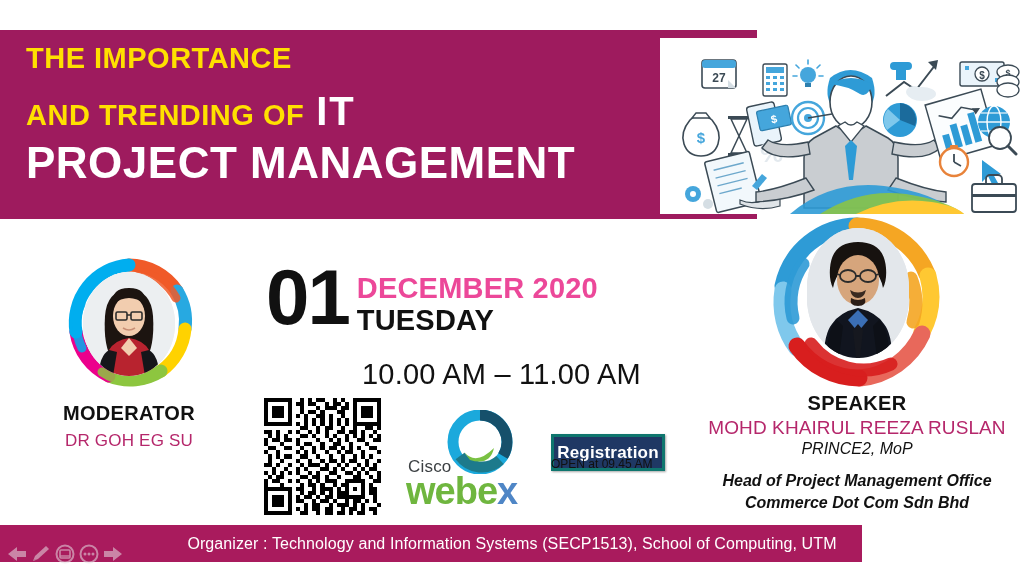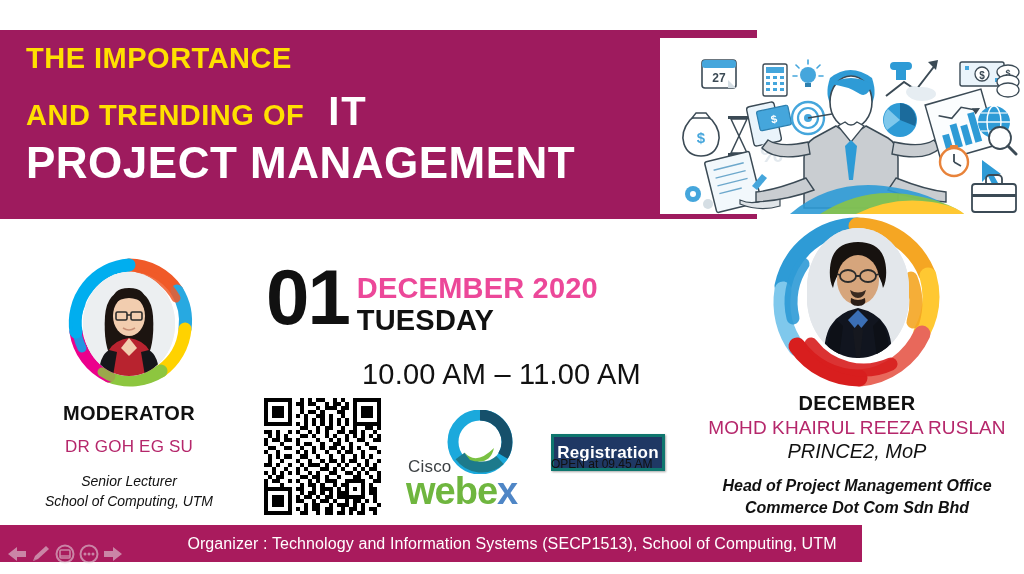--- a/index.html
+++ b/index.html
@@ -33,21 +33,21 @@
     position: absolute;
     left: 26px; top: 44px;
     width: 640px;
   }
   .tl1 {
     font-size: 29px; font-weight: bold; color: #FFE000;
     letter-spacing: 0.5px; line-height: 1.0;
     font-family: "Liberation Sans", sans-serif;
   }
   .tl2row {
-    display: flex; align-items: baseline; gap: 24px;
+    display: flex; align-items: baseline; gap: 12px;
     margin-top: 18px;
   }
   .tl2 {
     font-size: 29px; font-weight: bold; color: #FFE000;
     letter-spacing: 0.5px; line-height: 1.0;
   }
   .tl-it {
     font-size: 40px; font-weight: bold; color: #ffffff;
     letter-spacing: 2px; line-height: 1.0;
   }
@@ -87,21 +87,21 @@
     border-radius: 46px / 52px;
     overflow: hidden;
     background: #e9e9ea;
   }
   .mod-title {
     margin-top: 12px;
     font-size: 20px; font-weight: bold; color: #111111;
     letter-spacing: 0.3px;
   }
   .mod-name {
-    margin-top: 12px;
+    margin-top: 6px;
     font-size: 17px; color: #B5276B; font-weight: normal;
     letter-spacing: 0.2px;
     text-align: center;
   }
   .mod-sub {
     margin-top: 14px;
     font-size: 14px; font-style: italic; color: #111111;
     line-height: 1.45;
   }
 
@@ -204,21 +204,21 @@
     font-size: 20px; font-weight: bold; color: #111111;
     letter-spacing: 0.3px;
   }
   .spk-name {
     margin-top: 2px;
     font-size: 19px; color: #B5276B; font-weight: normal;
     letter-spacing: 0.1px;
   }
   .spk-cert {
     margin-top: 1px;
-    font-size: 20px; font-style: italic; color: #111111;
+    font-size: 16px; font-style: italic; color: #111111;
   }
   .spk-role {
     margin-top: 12px;
     font-size: 16px; font-style: italic; font-weight: bold; color: #111111;
     line-height: 1.35;
   }
 
   
   .footer {
     position: absolute;
@@ -473,24 +473,20 @@
           <path d="M40 56 q6 4 12 0" stroke="#c98f76" stroke-width="1.6" fill="none"></path>
           <path d="M46 66 q-14 2 -20 12 q-6 8 -6 26 l52 0 q0 -18 -6 -26 q-6 -10 -20 -12 z" fill="#b8232f"></path>
           <path d="M26 78 q-10 6 -10 26 l14 0 l4 -24 z" fill="#15161a"></path>
           <path d="M66 78 q10 6 10 26 l-14 0 l-4 -24 z" fill="#15161a"></path>
           <path d="M46 66 l-8 10 l8 8 l8 -8 z" fill="#f2cdaf"></path>
         </svg>
       </div>
     </div>
     <div class="mod-title">MODERATOR</div>
     <div class="mod-name">DR GOH EG SU</div>
-    <div class="mod-sub">
-      <div>Senior Lecturer</div>
-      <div>School of Computing, UTM</div>
-    </div>
   </div>
 
   <div class="date-row">
     <div class="big-day">01</div>
     <div class="date-right">
       <div class="date-line1">DECEMBER 2020</div>
       <div class="date-line2">TUESDAY</div>
     </div>
   </div>
   <div class="time-line">10.00 AM – 11.00 AM</div>
@@ -784,21 +780,21 @@
           <path d="M43 62 q8 5 16 0 q-2 8 -8 8 q-6 0 -8 -8 z" fill="#3a2a20"></path>
           <path d="M44 70 q7 4 14 0 q2 8 -7 8 q-9 0 -7 -8 z" fill="#2b1d16"></path>
           <path d="M51 80 q-18 4 -26 16 q-8 10 -8 34 l68 0 q0 -24 -8 -34 q-8 -12 -26 -16 z" fill="#11151f"></path>
           <path d="M51 82 l-10 10 l10 12 l10 -12 z" fill="#3b6fb5"></path>
           <path d="M51 96 l-5 6 l3 28 l4 0 l3 -28 z" fill="#16181f"></path>
           <path d="M30 92 q-10 8 -10 38 l12 0 l4 -32 z" fill="#0d1017"></path>
           <path d="M72 92 q10 8 10 38 l-12 0 l-4 -32 z" fill="#0d1017"></path>
         </svg>
       </div>
     </div>
-    <div class="spk-title">DECEMBER</div>
+    <div class="spk-title">SPEAKER</div>
     <div class="spk-name">MOHD KHAIRUL REEZA RUSLAN</div>
     <div class="spk-cert">PRINCE2, MoP</div>
     <div class="spk-role">
       <div>Head of Project Management Office</div>
       <div>Commerce Dot Com Sdn Bhd</div>
     </div>
   </div>
 
   <div class="footer">
     <div class="footer-text">Organizer : Technology and Information Systems (SECP1513), School of Computing, UTM</div>

